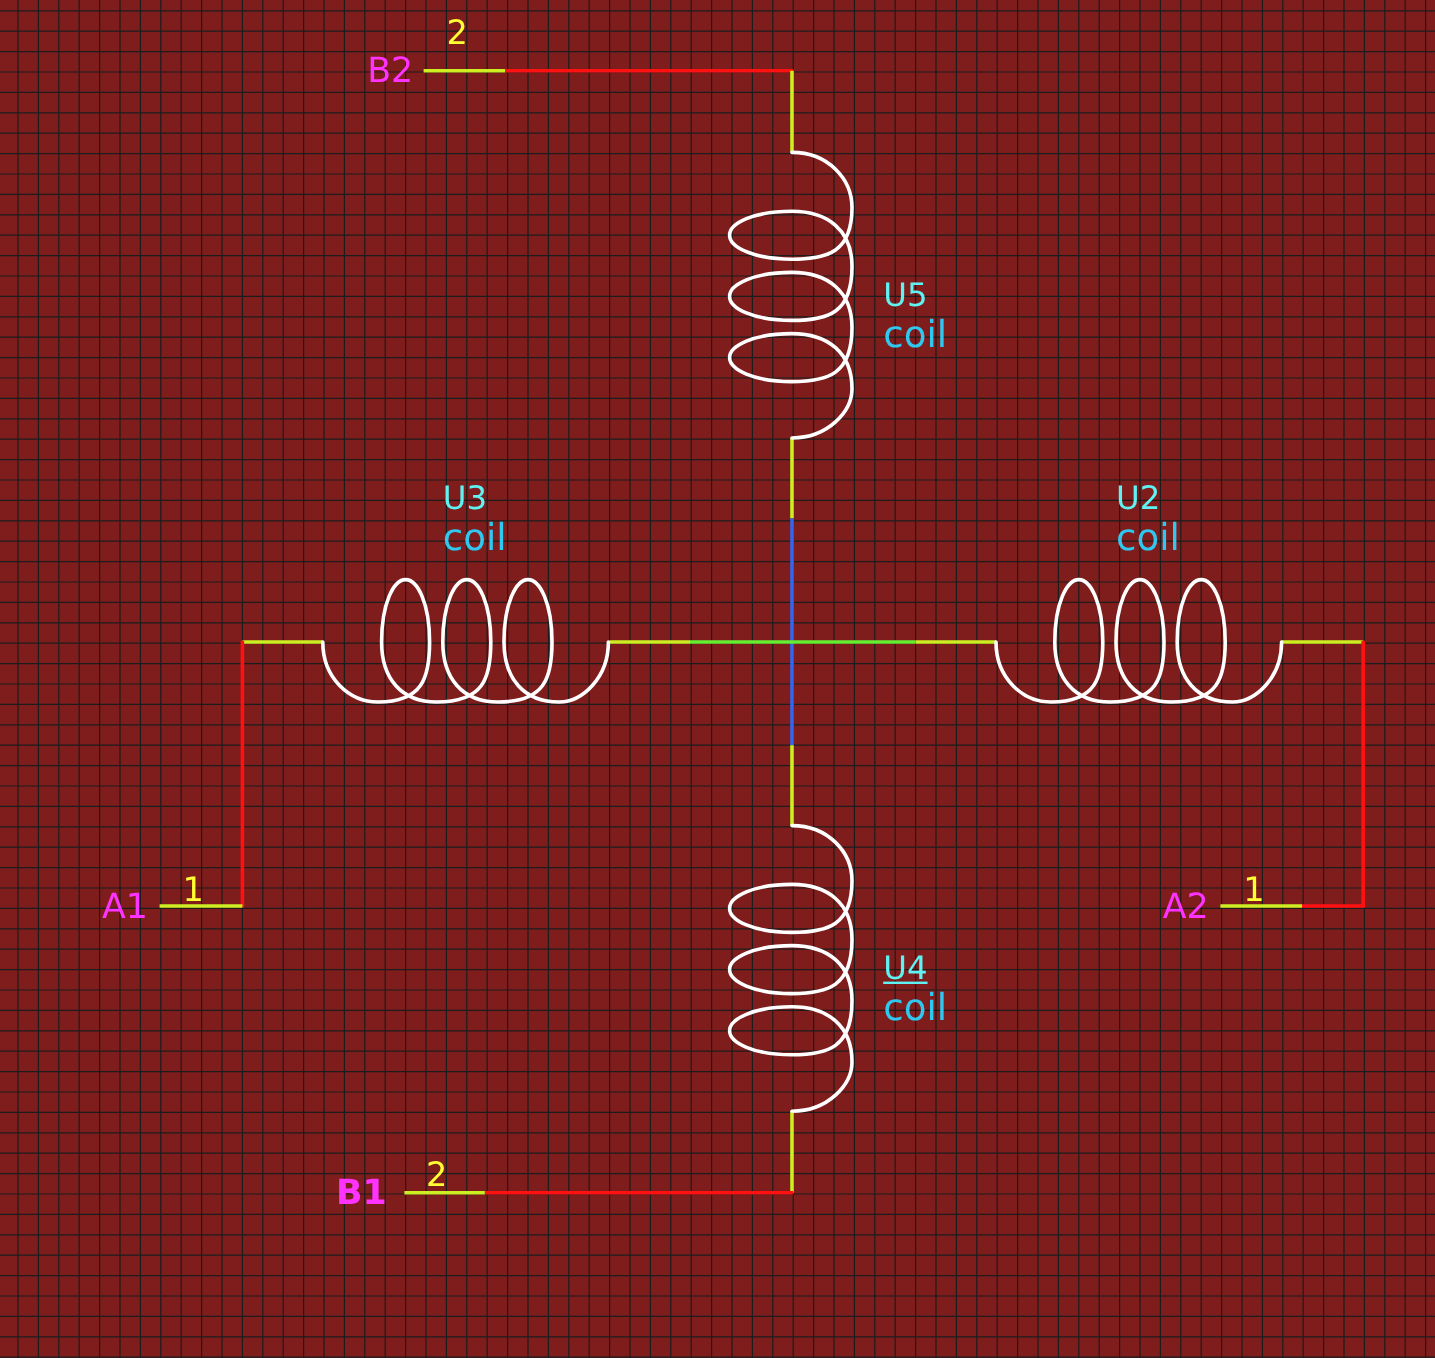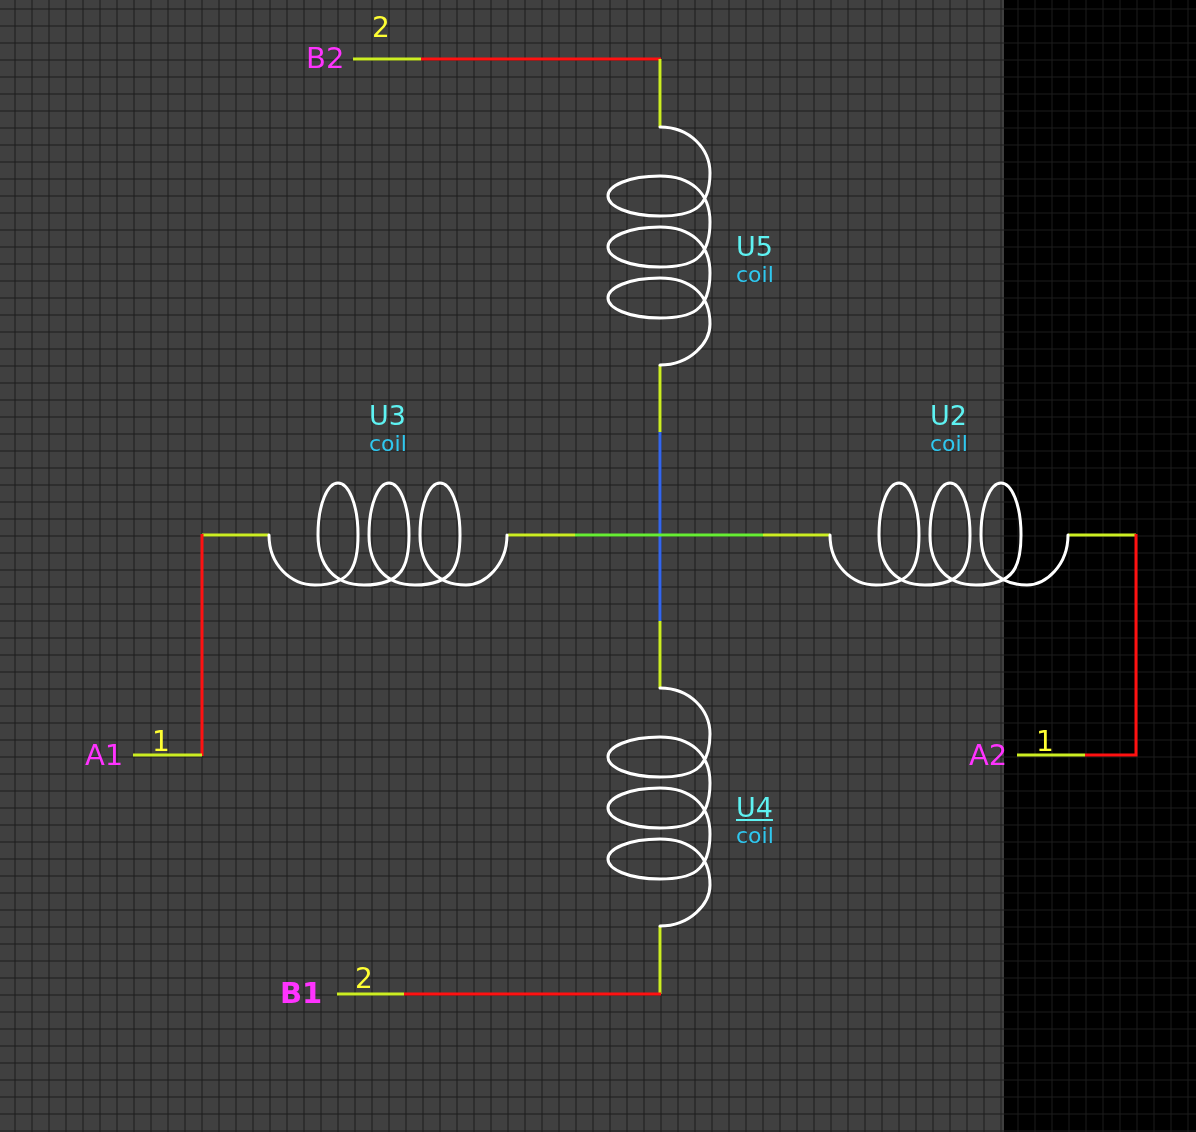--- a/index.html
+++ b/index.html
@@ -1,22 +1,22 @@
 <!DOCTYPE html>
 <html><head>
 <meta charset="utf-8">
 <style>
   html, body { margin:0; padding:0; background:#000; }
   body { width:1196px; height:1132px; overflow:hidden; position:relative; font-family:"DejaVu Sans", sans-serif; }
-  #canvas { position:absolute; left:0; top:0; width:1004px; height:1132px; background:#404040; }
+  #canvas { position:absolute; left:0; top:0; width:1196px; height:1132px; background:#7f1d1d; }
   .lbl { position:absolute; font-size:29px; line-height:1; white-space:nowrap; }
   .net { color:#ff33ff; }
   .pin { color:#ffff33; font-size:28px; }
   .des { color:#5ef2f2; font-size:27px; }
-  .val { color:#2fc8f0; font-size:22px; }
+  .val { color:#2fc8f0; font-size:31px; }
 </style>
 </head>
 <body>
 
 <div id="canvas">
   <svg id="sch" width="1196" height="1132" xmlns="http://www.w3.org/2000/svg">
     <g id="grid">
         <line x1="15" x2="15" y1="0" y2="1132" stroke="#1c1c1c" stroke-width="1"></line>
         <line x1="32" x2="32" y1="0" y2="1132" stroke="#1c1c1c" stroke-width="1"></line>
         <line x1="49" x2="49" y1="0" y2="1132" stroke="#1c1c1c" stroke-width="1"></line>

